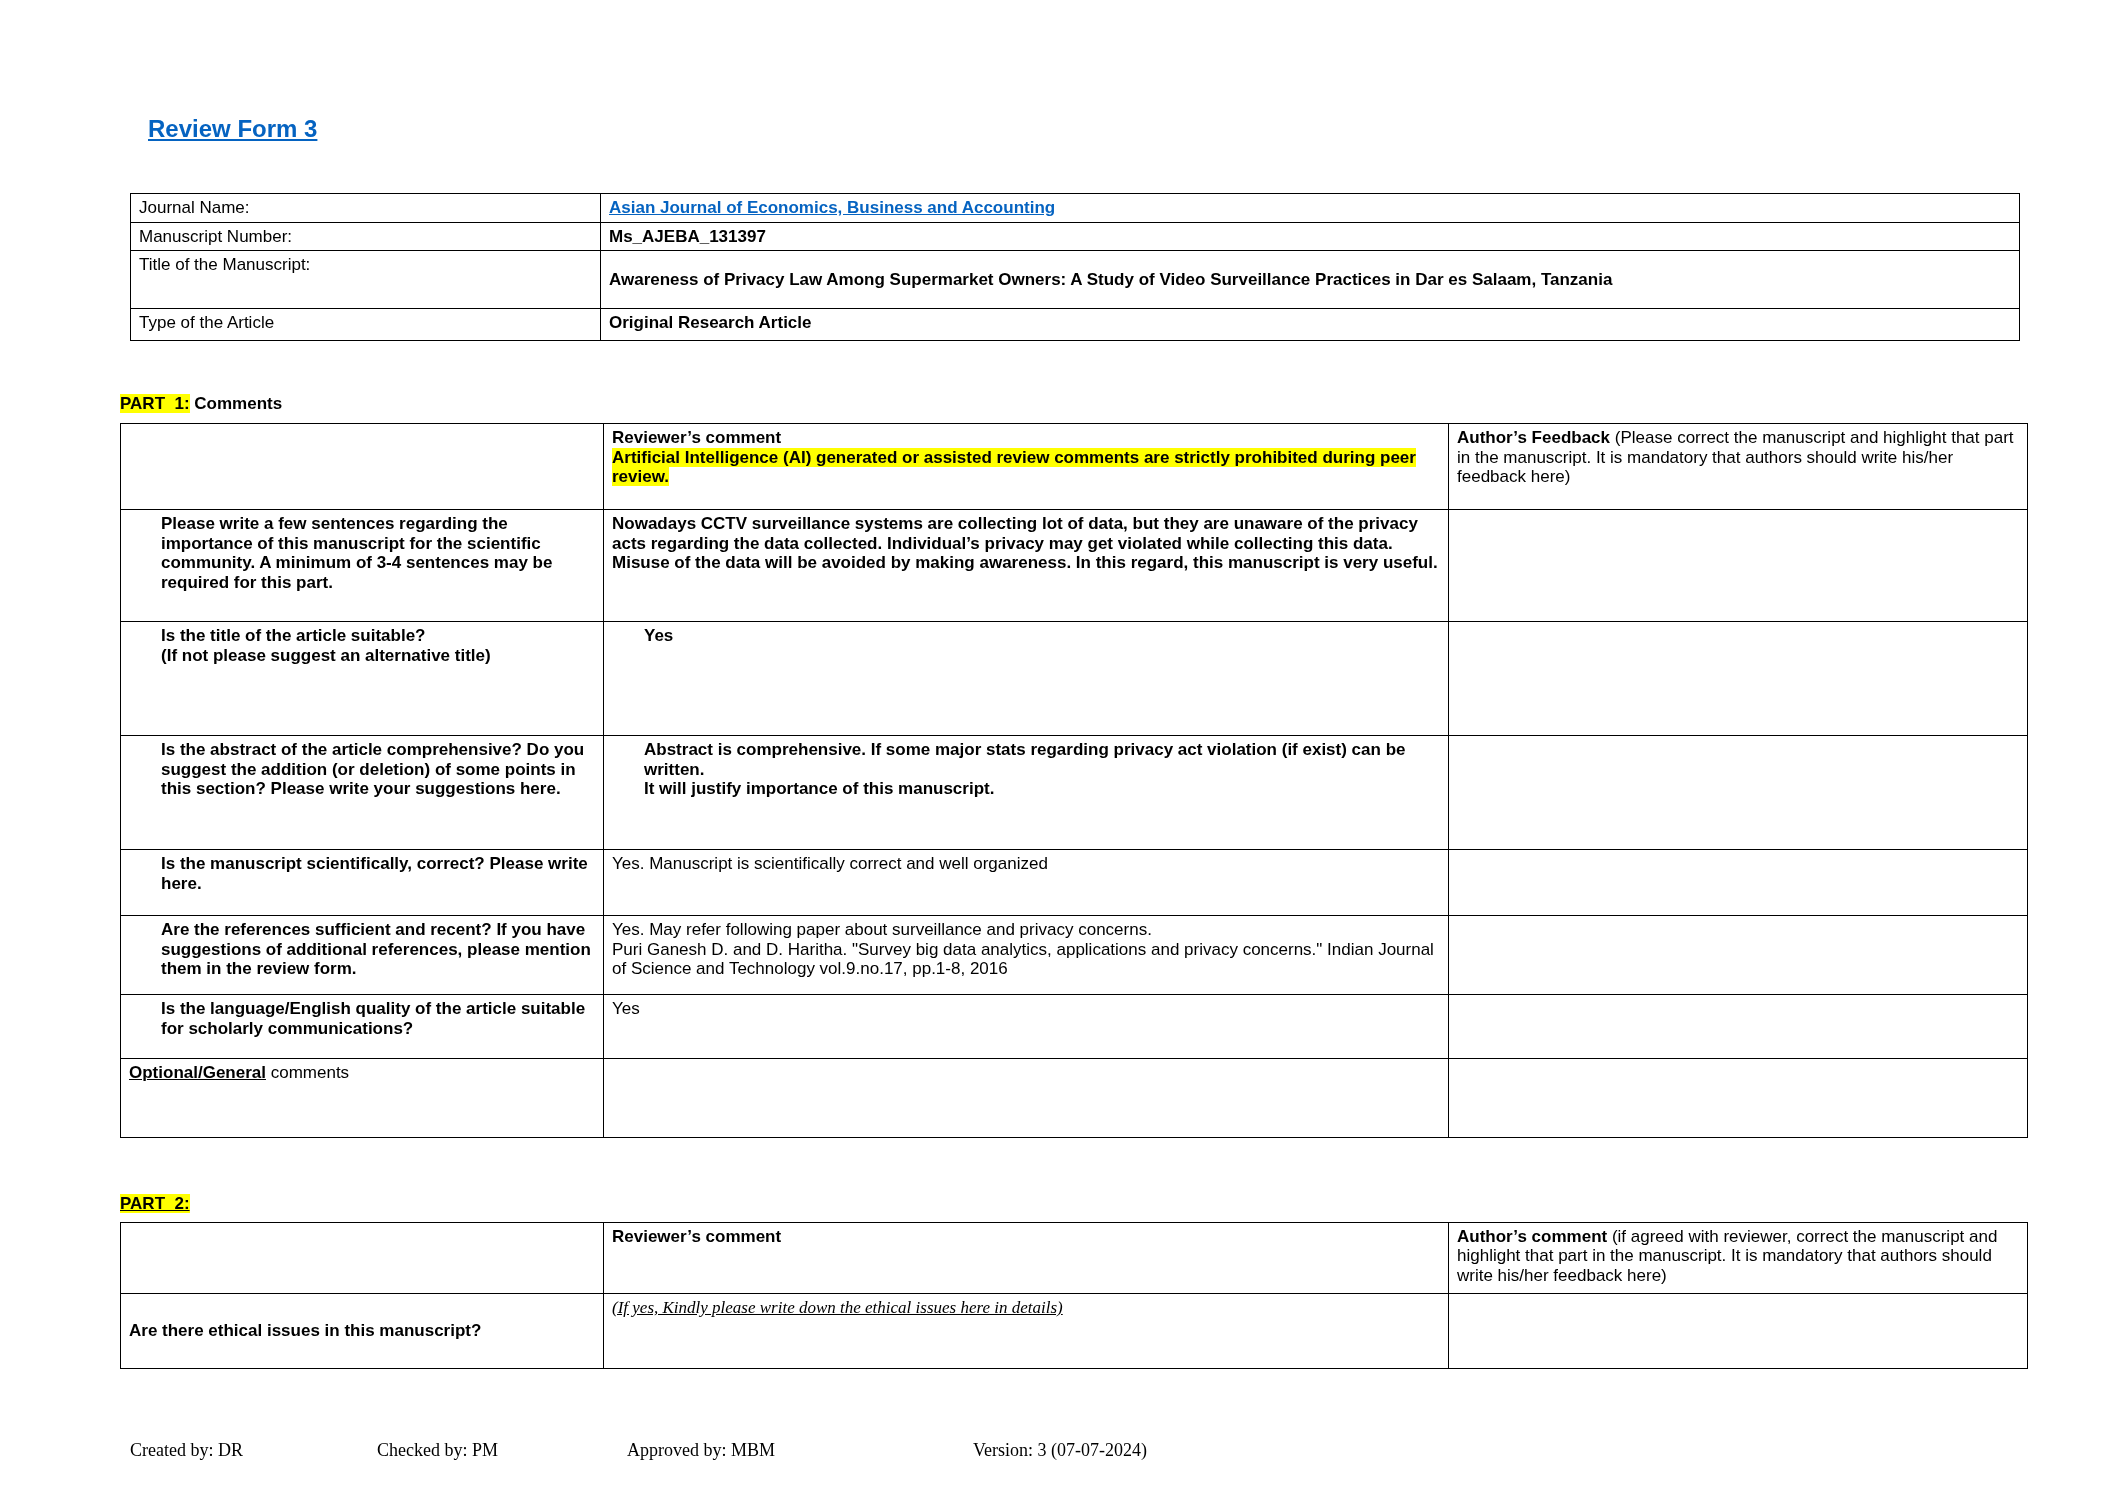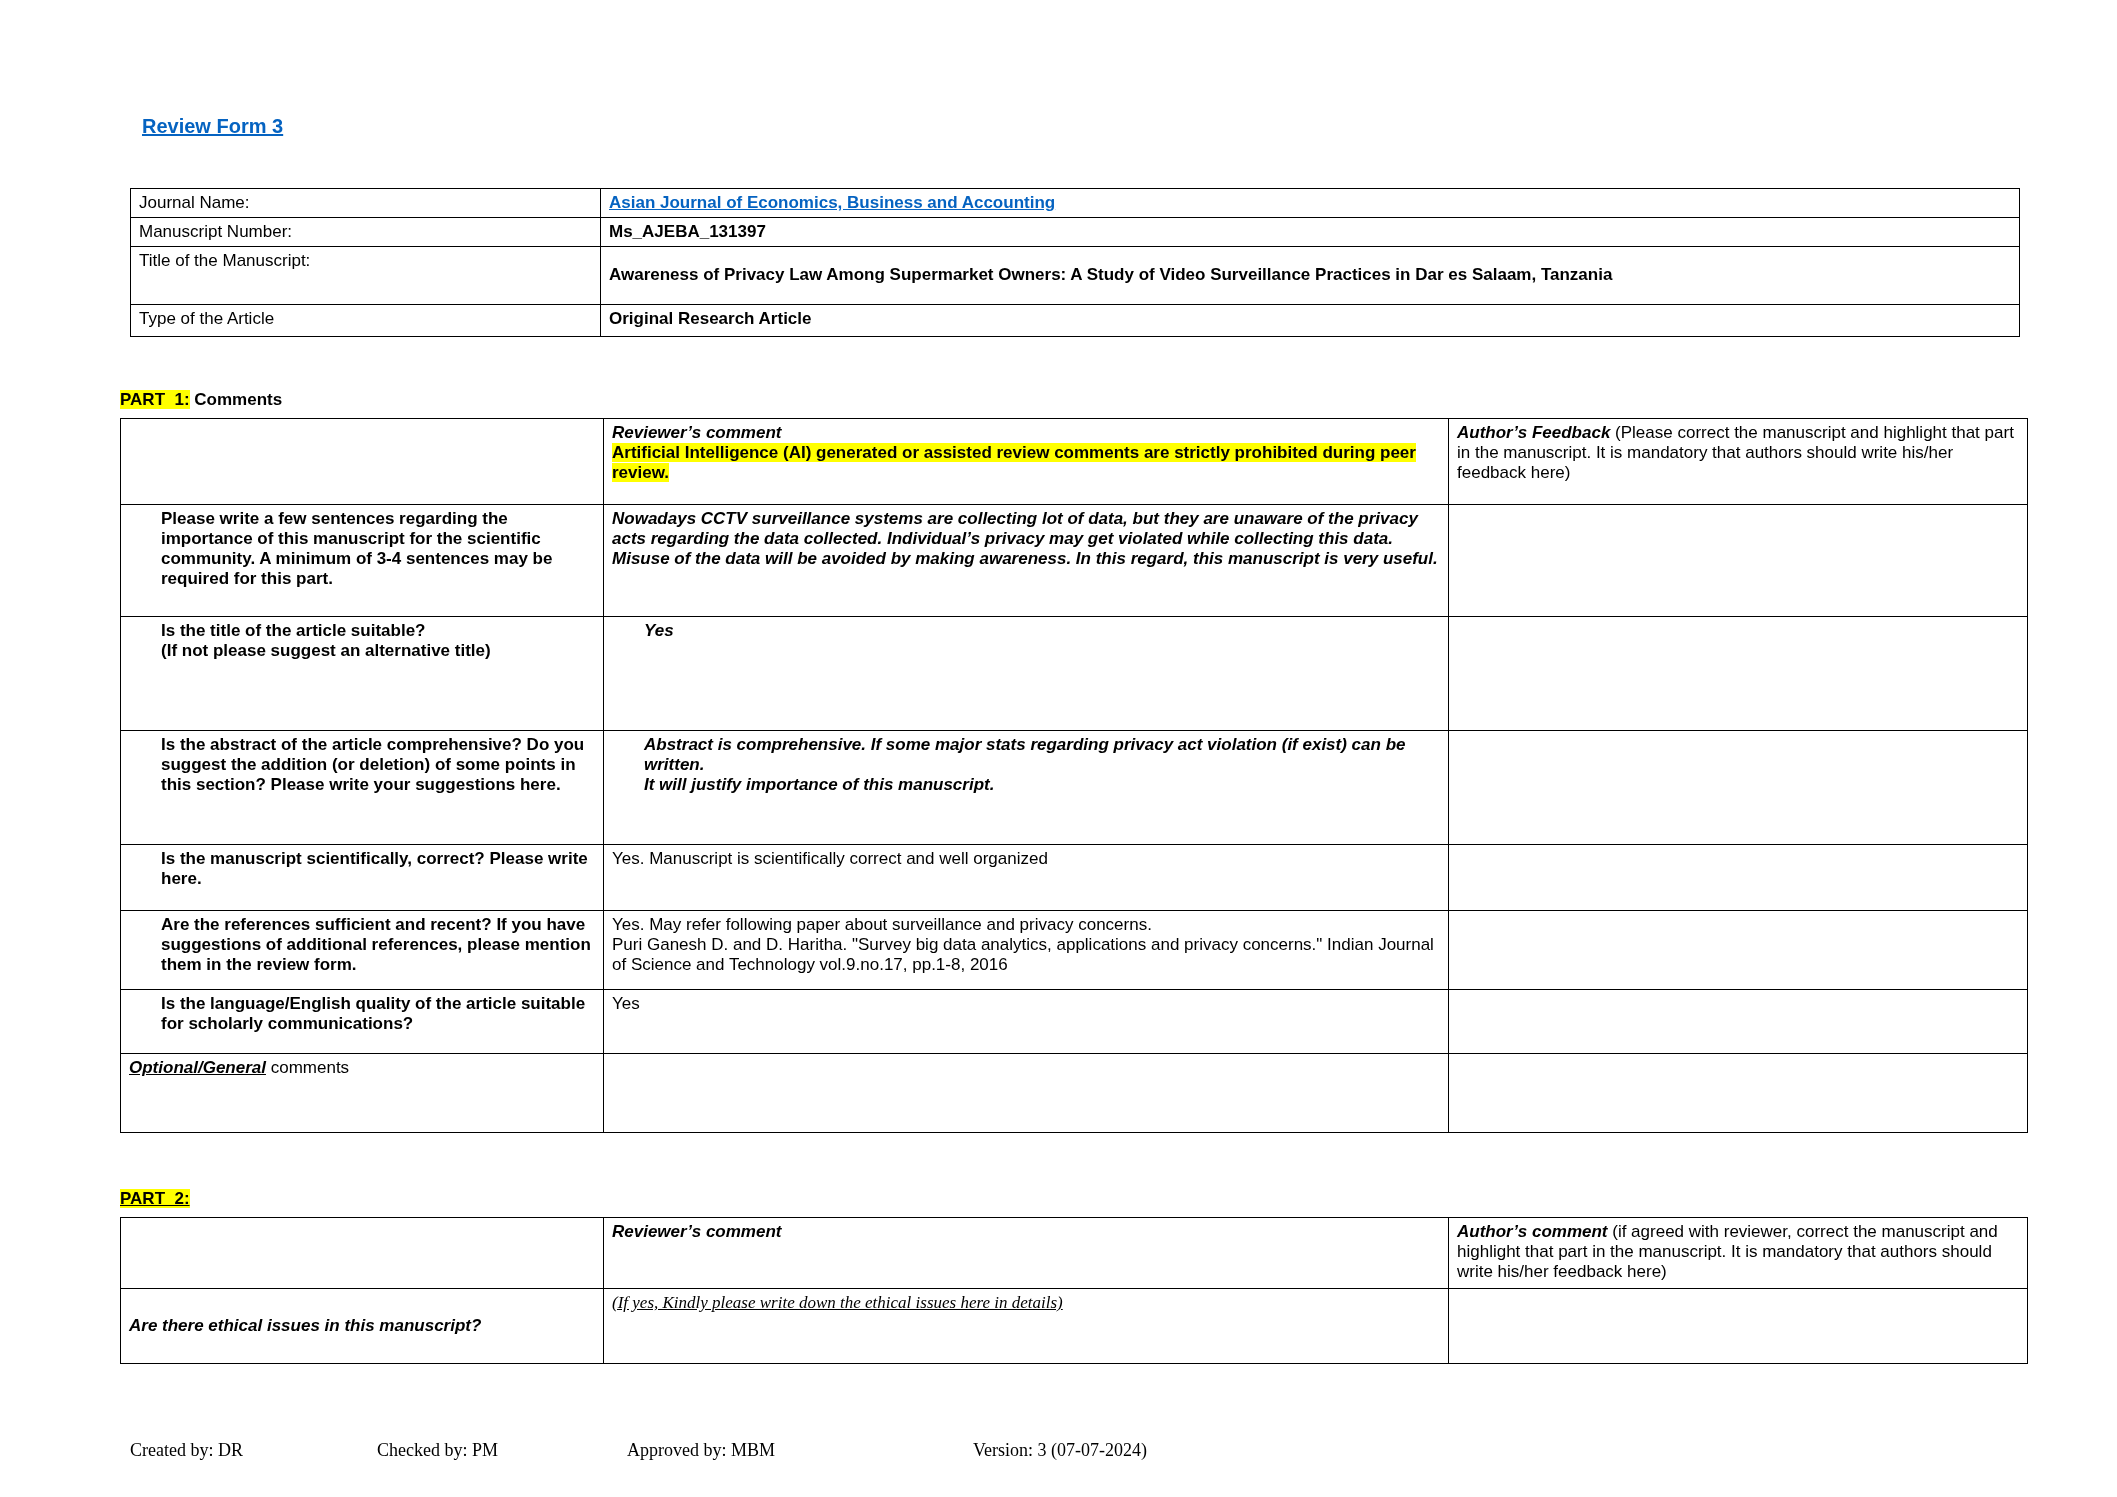--- a/index.html
+++ b/index.html
@@ -5,22 +5,22 @@
   * { margin:0; padding:0; box-sizing:border-box; }
   html, body { background:#ffffff; }
   body {
     width:2117px; height:1497px; position:relative; overflow:hidden;
     font-family:"Liberation Sans", sans-serif; font-size:17px; color:#000;
     line-height:1.16;
   }
   .page { position:absolute; left:120px; top:0; width:1907px; }
 
   .page-title {
-    display:inline-block; margin:115px 0 0 22px;
-    font-size:20px; font-weight:bold;
+    display:inline-block; margin:115px 0 0 28px;
+    font-size:24px; font-weight:bold;
     color:var(--link-blue, #0563C1); text-decoration:underline; cursor:pointer;text-align:center;
   }
 
   table { border-collapse:collapse; table-layout:fixed; }
   td { border:1px solid #000; vertical-align:top; padding:4px 8px; }
 
   
   .journal-table { margin:50px 0 0 10px; width:1890px; }
   .journal-table .jlabel { width:470px; }
   .journal-table .jvalue { font-weight:bold;margin-left:6px; }
@@ -33,21 +33,21 @@
   
   .section-heading { margin-top:53px; font-weight:bold; }
   .section-heading.second { margin-top:56px; }
   .hl { background:var(--highlight-yellow, #FFFF00); }
   .pre { white-space:pre; }
   .underline { text-decoration:underline; }
 
   
   .main-table { margin-top:9px; width:1907px; }
   .main-table.part2 { margin-top:8px; }
-  .bold { font-weight:bold;font-style:italic; }
+  .bold { font-weight:bold; }
   .italic { }
   .preline { white-space:pre-line; }
 
   .hrow { height:86px; }
   .r1 { height:112px; } .r2 { height:114px; } .r3 { height:114px; }
   .r4 { height:66px; }  .r5 { height:79px; }  .r6 { height:64px; } .r7 { height:79px; }
   .p2h { height:71px; } .p2r { height:75px; }
 
   .qcell { font-weight:bold; padding-left:40px; }
   .qcell.flush { padding-left:8px; font-weight:normal;margin-top:7px; }

